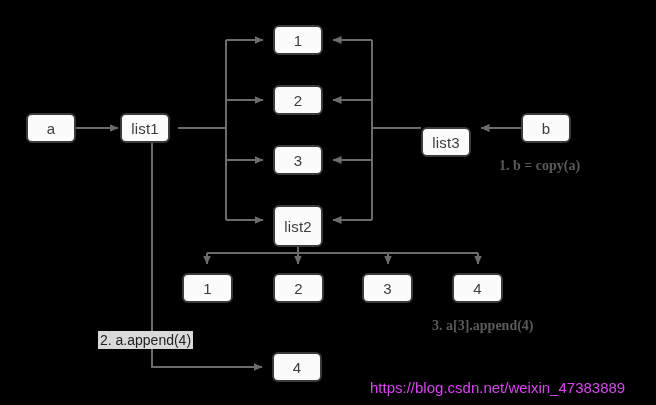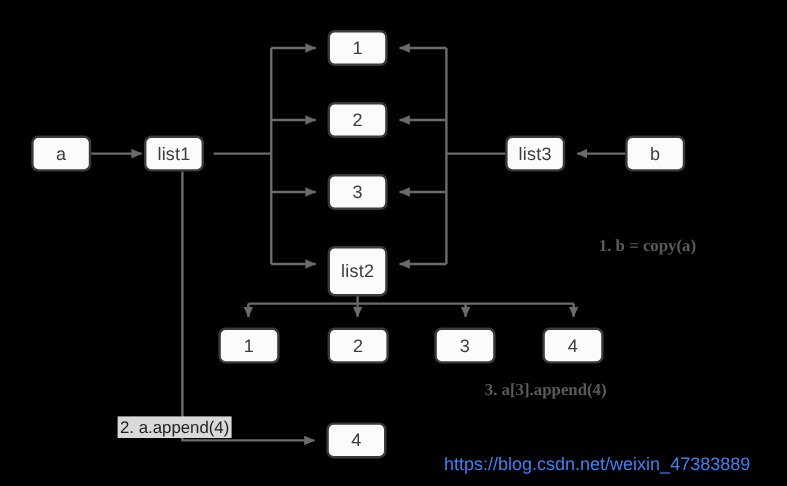--- a/index.html
+++ b/index.html
@@ -48,21 +48,21 @@
   .step-label.boxed {
     color: #222222;
     background: #d9d9d9;
     font-family: "Liberation Sans", sans-serif;
     font-weight: normal;
     font-size: 14px;
     padding: 1px 2px;
   }
   .watermark {
     position: absolute;
-    color: #3b82f6;
+    color: #d946ef;
     font-family: "Liberation Sans", sans-serif;
     font-size: 15px;
     white-space: nowrap;
   }
 </style>
 </head>
 <body>
 
 <div id="canvas">
 
@@ -108,27 +108,27 @@
       <path d="M152,143 L152,367 L262,367" marker-end="url(#arrR)"></path>
     </g>
   </svg>
 
   <div class="node" style="left:26px;  top:113px; width:50px;  height:30px;">a</div>
   <div class="node" style="left:120px; top:113px; width:50px;  height:30px;">list1</div>
   <div class="node" style="left:273px; top:25px;  width:50px;  height:30px;">1</div>
   <div class="node" style="left:273px; top:85px;  width:50px;  height:30px;">2</div>
   <div class="node" style="left:273px; top:145px; width:50px;  height:30px;">3</div>
   <div class="node" style="left:273px; top:205px; width:50px;  height:42px;">list2</div>
-  <div class="node" style="left:421px; top:113px; width:50px;  height:30px;">list3</div>
+  <div class="node" style="left:421px; top:127px; width:50px;  height:30px;">list3</div>
   <div class="node" style="left:521px; top:113px; width:50px;  height:30px;">b</div>
   <div class="node" style="left:182px; top:273px; width:51px;  height:30px;">1</div>
   <div class="node" style="left:273px; top:273px; width:51px;  height:30px;">2</div>
   <div class="node" style="left:362px; top:273px; width:51px;  height:30px;">3</div>
   <div class="node" style="left:452px; top:273px; width:51px;  height:30px;">4</div>
   <div class="node" style="left:272px; top:352px; width:50px;  height:30px;">4</div>
 
-  <div class="step-label" style="left:499px; top:158px;margin-top:40px;">1. b = copy(a)</div>
-  <div class="step-label boxed" style="left:98px;  top:331px;margin-top:16px;">2. a.append(4)</div>
-  <div class="step-label" style="left:404px; top:318px;">3. a[3].append(4)</div>
+  <div class="step-label" style="left:499px; top:158px;">1. b = copy(a)</div>
+  <div class="step-label boxed" style="left:98px;  top:331px;">2. a.append(4)</div>
+  <div class="step-label" style="left:432px; top:318px;">3. a[3].append(4)</div>
 
   <div class="watermark" style="left:370px; top:379px;">https://blog.csdn.net/weixin_47383889</div>
 
 </div>
 
 </body></html>

